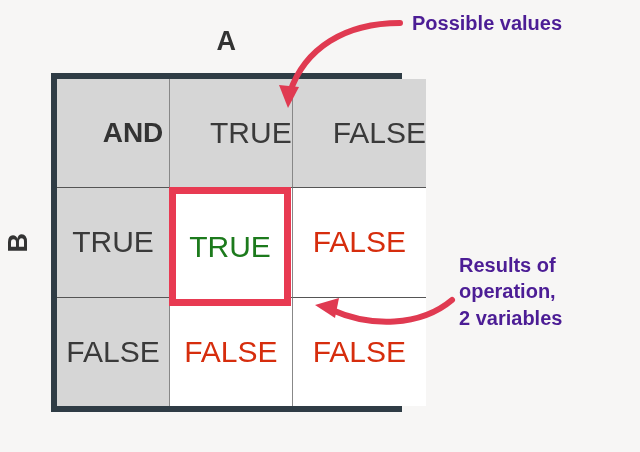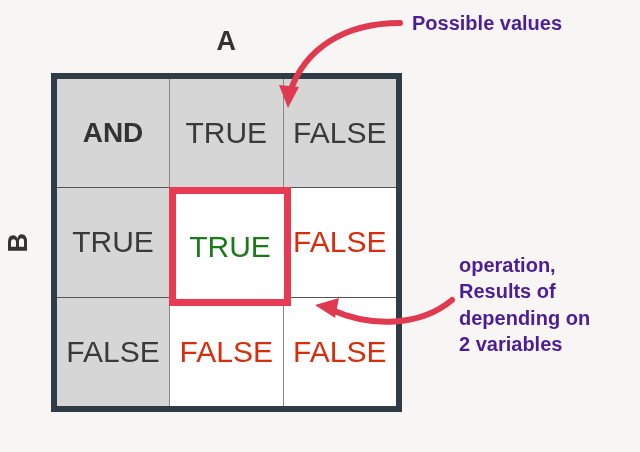--- a/index.html
+++ b/index.html
@@ -63,20 +63,21 @@
     display: flex;
     align-items: center;
     justify-content: center;
     font-size: 30px;
     color: #3a3a3a;
     box-sizing: border-box;
     position: relative;
   }
   .cell.hdr {
     background: #d6d6d6;
+    padding-left: 40px;
   }
   .cell.rowhdr {
     background: #d6d6d6;
   }
   .cell.body {
     background: #ffffff;
   }
   .cell.op {
     font-weight: bold;
     color: #333333;
@@ -171,23 +172,22 @@
   </div>
 
   <div id="highlight-box">
     <span>TRUE</span>
   </div>
 </div>
 
 <div class="annot" id="annot-top">Possible values</div>
 
 <div class="annot" id="annot-bottom">
+  <div>Results of</div>
   <div>operation,</div>
-  <div>Results of</div>
-  <div>depending on</div>
   <div>2 variables</div>
 </div>
 
 <svg id="arrows" viewBox="0 0 640 452">
 
   <path d="M 400 23 C 345 23, 305 48, 290 92" fill="none" stroke="#e03a51" stroke-width="6" stroke-linecap="round"></path>
   <polygon points="288,108 279,85 299,87" fill="#e03a51"></polygon>
 
   <path d="M 452 300 C 420 327, 370 327, 332 310" fill="none" stroke="#e03a51" stroke-width="6" stroke-linecap="round"></path>
   <polygon points="315,305 339,298 335,318" fill="#e03a51"></polygon>

